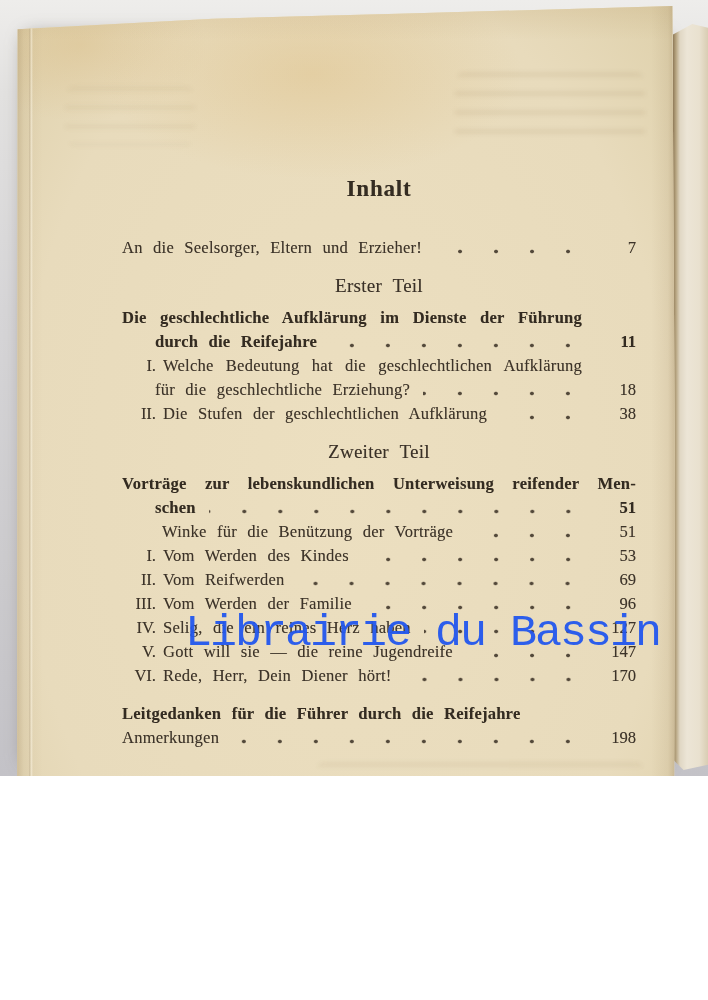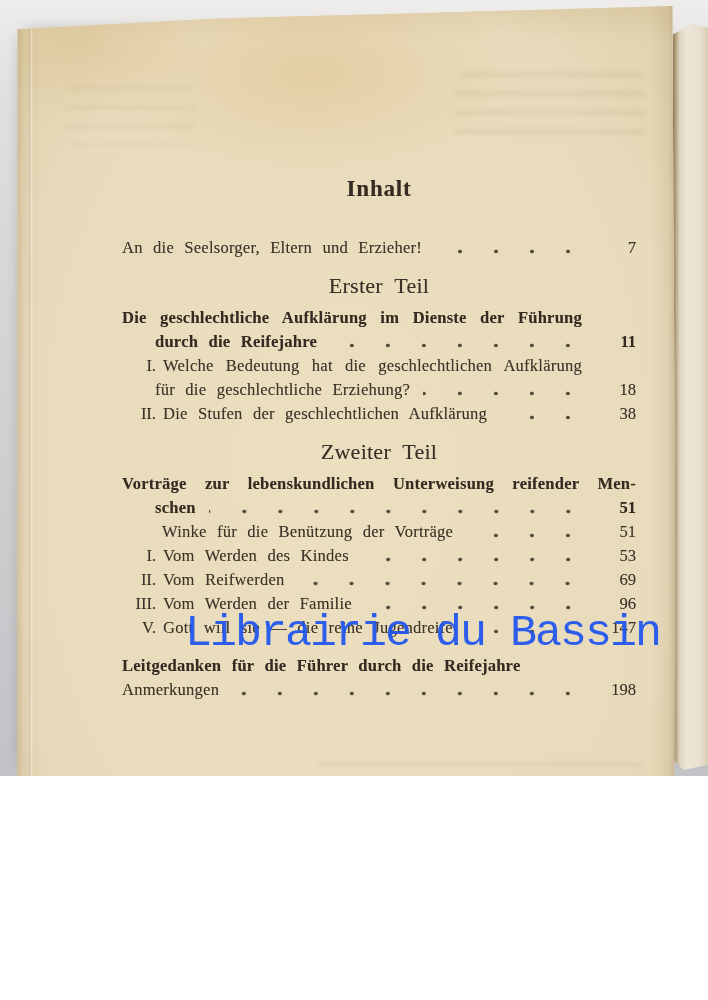--- a/index.html
+++ b/index.html
@@ -63,21 +63,21 @@
     color:#3c3329;font-size:16.5px;
     text-shadow:.2px .2px .4px rgba(52,40,26,.35);
   }
   .toc-title{
     text-align:center;font-weight:bold;font-size:23px;letter-spacing:.8px;
     color:#342c22;margin-bottom:32px;height:30px;line-height:30px;
   }
   .row{display:flex;height:24px;line-height:24px;overflow:hidden;}
   .row.section{
     justify-content:center;margin-top:14px;margin-bottom:8px;
-    letter-spacing:4.5px;word-spacing:9px;font-size:22px;color:#3a3128;
+    letter-spacing:4.5px;word-spacing:9px;font-size:19px;color:#3a3128;
   }
   .row.break{margin-top:14px;gap:45px;}
   .row.bold{font-weight:bold;color:#332b21;}
   .num{width:34px;flex:0 0 34px;text-align:right;padding-right:7px;}
   .text{white-space:pre;word-spacing:6px;letter-spacing:.25px;}
   .row.full .text{flex:1 1 auto;white-space:normal;word-spacing:normal;text-align:justify;text-align-last:justify;}
   .row.full.narrow .text{margin-right:54px;}
   .dots{
     flex:1 1 auto;align-self:flex-end;height:7px;margin:0 8px 5px 13px;
     background-image:radial-gradient(circle,rgba(62,52,40,.88) 1.5px,rgba(62,52,40,0) 2.2px);
@@ -188,25 +188,37 @@
     <span class="dots"></span>
     <span class="pnum">69</span>
   </div>
         <div class="row">
     <span class="num">III.</span>
     <span class="text">Vom Werden der Familie</span>
     <span class="dots"></span>
     <span class="pnum">96</span>
   </div>
         <div class="row">
+    <span class="num">IV.</span>
+    <span class="text">Selig, die ein reines Herz haben</span>
+    <span class="dots"></span>
+    <span class="pnum">127</span>
+  </div>
+        <div class="row">
     <span class="num">V.</span>
     <span class="text">Gott will sie — die reine Jugendreife</span>
     <span class="dots"></span>
     <span class="pnum">147</span>
   </div>
+        <div class="row">
+    <span class="num">VI.</span>
+    <span class="text">Rede, Herr, Dein Diener hört!</span>
+    <span class="dots"></span>
+    <span class="pnum">170</span>
+  </div>
         <div class="row bold break">
 
     <span class="text">Leitgedanken für die Führer durch die Reifejahre</span>
     <span class="dots"></span>
     <span class="pnum">195</span>
   </div>
         <div class="row">
 
     <span class="text">Anmerkungen</span>
     <span class="dots"></span>

